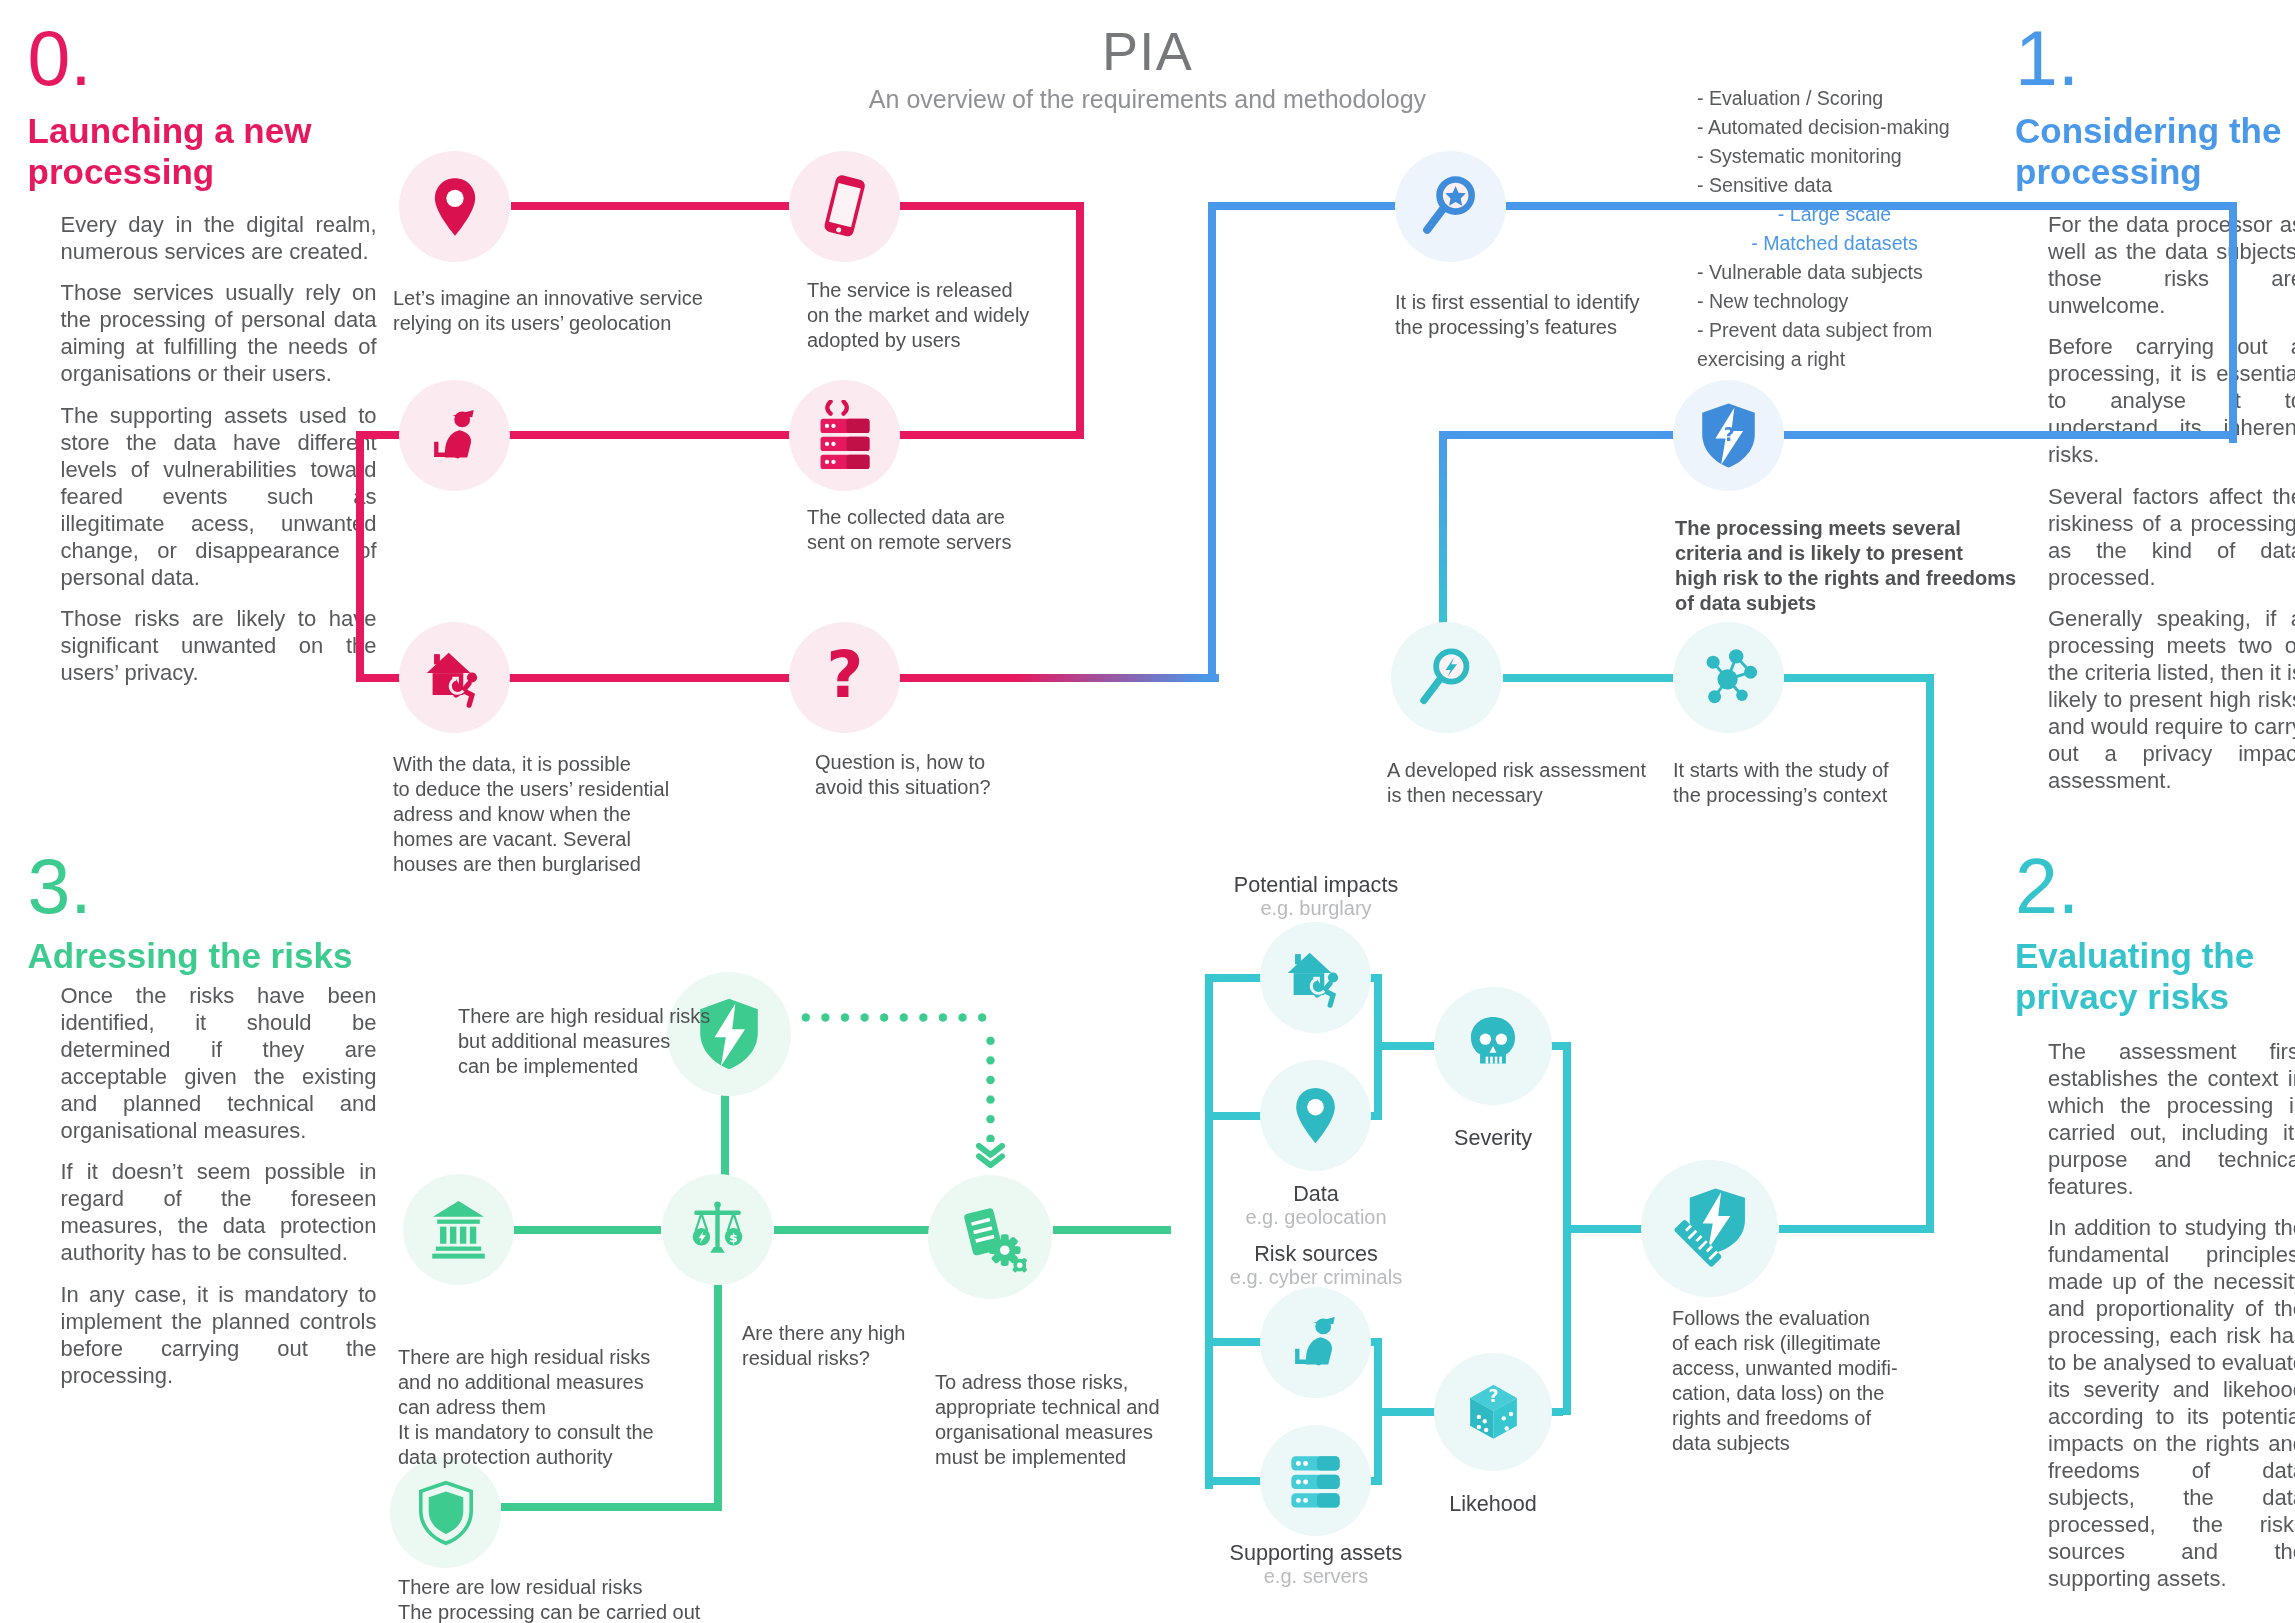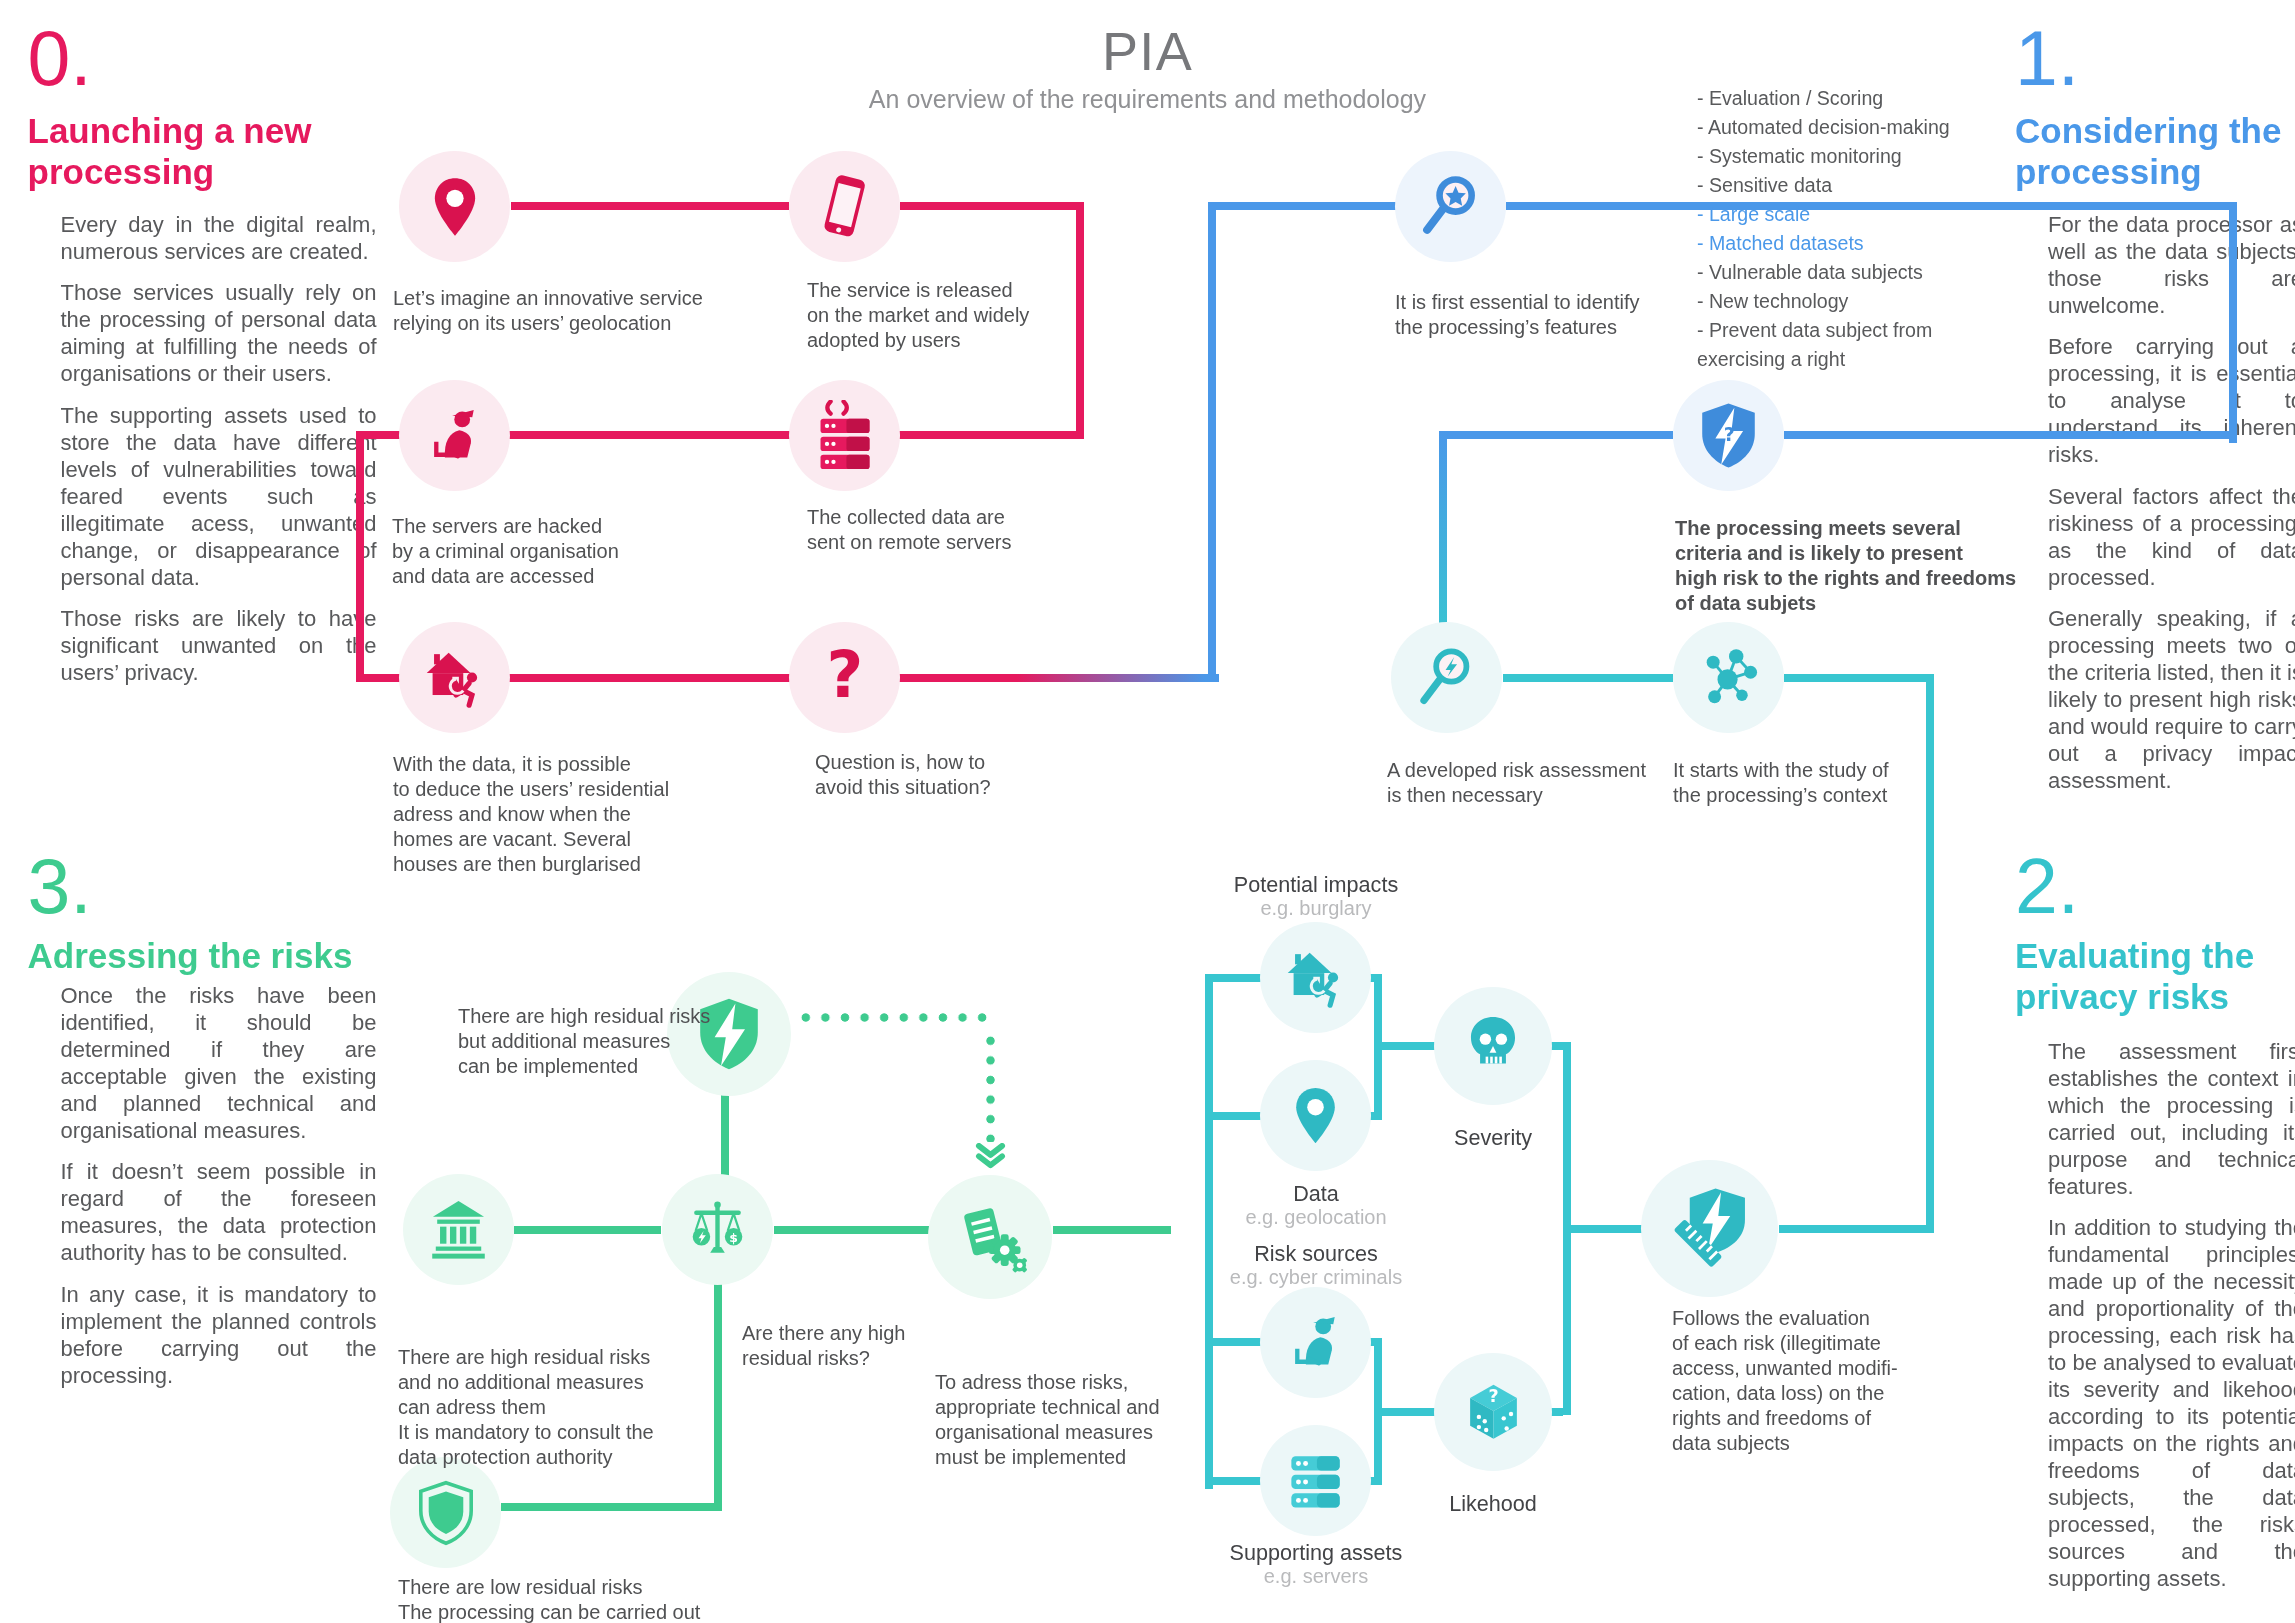--- a/index.html
+++ b/index.html
@@ -21,21 +21,21 @@
   
   .cap{position:absolute;font-size:20px;line-height:25px;color:#505153;}
   .lbl{position:absolute;font-size:21.6px;line-height:25px;color:#424346;text-align:center;}
   .sub{position:absolute;font-size:20px;line-height:23.6px;color:#b9babc;text-align:center;}
   .sec-num{position:absolute;font-size:77px;line-height:77px;font-weight:400;}
   .sec-title{position:absolute;font-size:35px;line-height:41px;font-weight:700;white-space:pre-line;}
   .sec-col{position:absolute;margin-left:33px;}
   .sec-col p{margin:0 0 14.4px 0;font-size:22px;line-height:27px;text-align:justify;color:#58595b;}
   .pink-fg{color:#e6195e;} .blue-fg{color:#4a98e9;} .teal-fg{color:#35c3cc;} .green-fg{color:#3ecb8f;}
   .crit{font-size:19.6px;line-height:29px;color:#58595b;white-space:pre-line;}
-  .crit.hl{color:#4a98e9;}
+  .crit.hl{color:#4a98e9;text-align:center;}
   .hdr-title{position:absolute;left:0;right:0;text-align:center;font-size:54px;color:#77787b;letter-spacing:1.3px;}
   .hdr-sub{position:absolute;left:0;right:0;text-align:center;font-size:25px;color:#909194;}
   .dot-h{position:absolute;height:9.2px;background-image:radial-gradient(circle,#3ecb8f 3.9px,transparent 4.6px);
          background-size:19.6px 9.2px;background-repeat:repeat-x;background-position:0 0;}
   .dot-v{position:absolute;width:9.2px;background-image:radial-gradient(circle,#3ecb8f 3.9px,transparent 4.6px);
          background-size:9.2px 19.6px;background-repeat:repeat-y;background-position:0 0;}
 </style>
 </head>
 <body>
 
@@ -471,23 +471,20 @@
     </span>
   </div>
 
   <div class="cap pre" style="left:393px;top:286px;">Let’s imagine an innovative service
 relying on its users’ geolocation</div>
   <div class="cap pre" style="left:807px;top:278px;">The service is released
 on the market and widely
 adopted by users</div>
   <div class="cap pre" style="left:807px;top:505px;">The collected data are
 sent on remote servers</div>
-  <div class="cap pre" style="left:392px;top:514px;">The servers are hacked
-by a criminal organisation
-and data are accessed</div>
   <div class="cap pre" style="left:393px;top:752px;">With the data, it is possible
 to deduce the users’ residential
 adress and know when the
 homes are vacant. Several
 houses are then burglarised</div>
   <div class="cap pre" style="left:815px;top:750px;">Question is, how to
 avoid this situation?</div>
 
   <div class="cap pre" style="left:1395px;top:290px;">It is first essential to identify
 the processing’s features</div>

